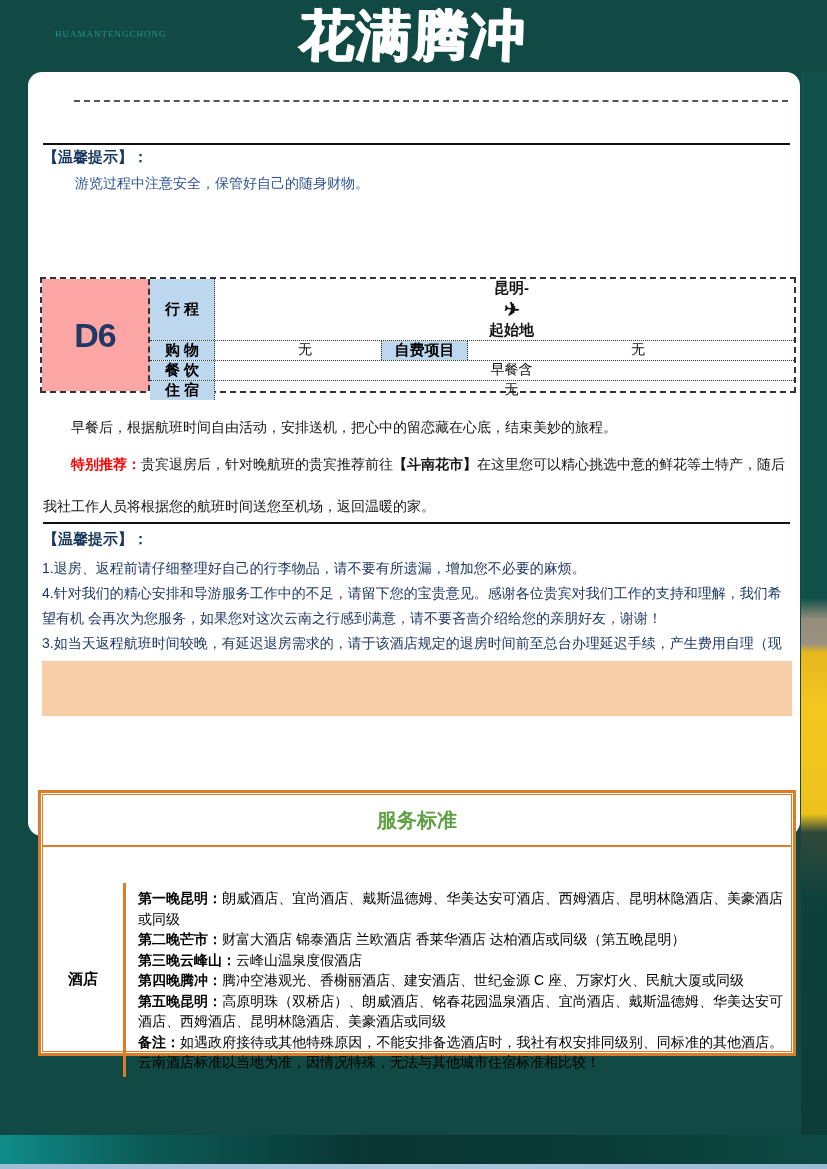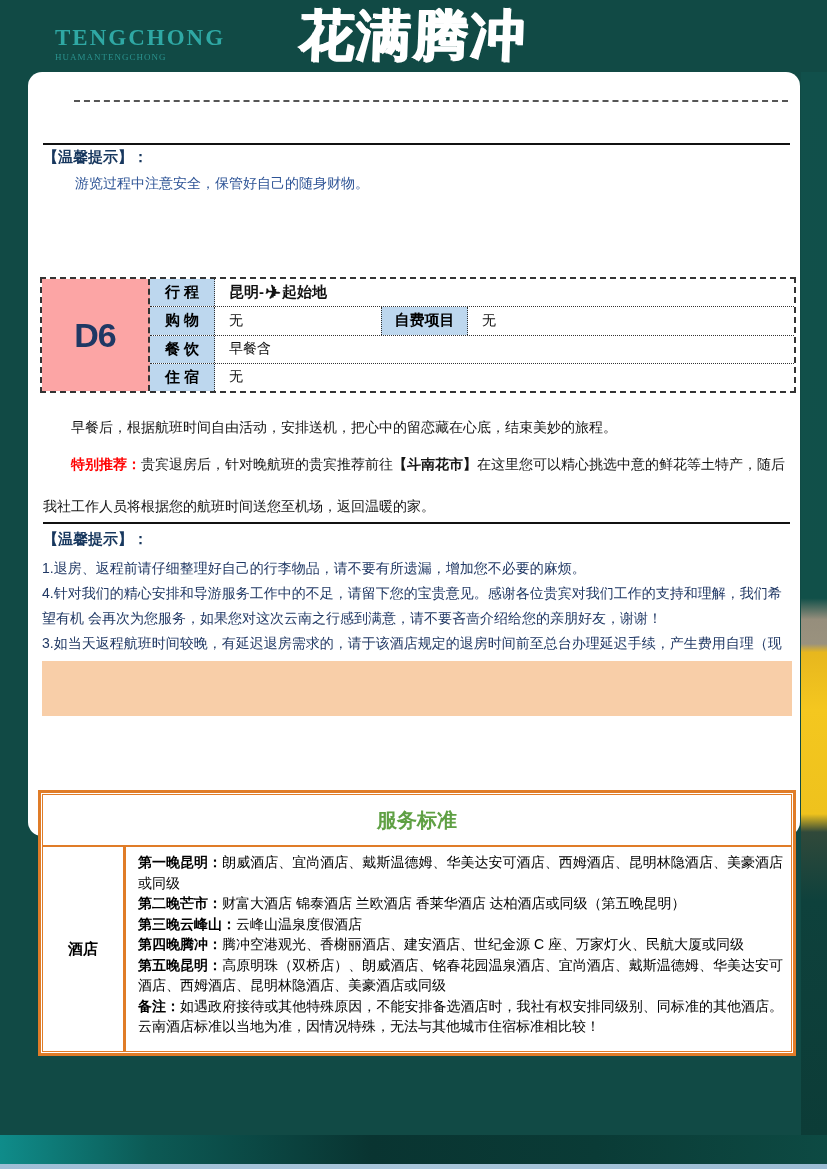--- a/index.html
+++ b/index.html
@@ -59,21 +59,21 @@
     font-size:34px;font-weight:900;color:#1f3864;letter-spacing:-1px;
   }
   .day-rows{flex:1;display:flex;flex-direction:column;}
   .day-row{flex:1;display:flex;border-bottom:1px dotted #333;}
   .day-row:last-child{border-bottom:none;}
   .lbl{
     width:64px;flex:0 0 64px;background:#bdd7ee;border-right:1px dotted #333;
     display:flex;align-items:center;justify-content:center;
     font-size:15px;font-weight:bold;color:#000;
   }
-  .val{display:flex;align-items:center;padding-left:14px;font-size:14px;color:#111;}
+  .val{display:flex;align-items:center;padding-left:14px;font-size:14px;color:#111;flex-direction:column;}
   .val.grow{flex:1;}
   .val.v-shop{width:152px;flex:0 0 152px;}
   .lbl.selfpay{width:85px;flex:0 0 85px;border-left:1px dotted #333;}
   .itin{font-weight:bold;font-size:15px;}
   .plane{display:inline-block;font-size:19px;transform:rotate(8deg);margin:0 1px;}
   
   .para{position:absolute;left:15px;right:14px;font-size:14px;color:#151515;line-height:22px;}
   .p1{top:344px;text-indent:2em;}
   .p2{top:381px;text-indent:2em;}
   .p3{top:423px;}
@@ -84,21 +84,21 @@
   .tips2-items .item{margin:0;}
   
   .peach{position:absolute;left:14px;right:8px;top:589px;height:55px;background:#f8cea8;}
   
   .service-box{
     position:absolute;left:10px;top:718px;width:758px;height:266px;
     border:3px solid #e07c28;box-sizing:border-box;background:#fff;
   }
   .service-inner{
     position:absolute;inset:1px;border:1px solid #e07c28;
-    display:flex;flex-direction:column;
+    display:flex;flex-direction:column;gap:36px;
   }
   .service-header{
     height:50px;flex:0 0 50px;display:flex;align-items:center;justify-content:center;
     font-size:20px;font-weight:bold;color:#5fa044;border-bottom:2px solid #e07c28;
   }
   .service-table{flex:1;display:flex;}
   .service-rowlabel{
     width:80px;flex:0 0 80px;border-right:3px solid #e07c28;
     display:flex;align-items:center;justify-content:center;
     font-size:15px;font-weight:bold;color:#000;
@@ -118,21 +118,20 @@
     background:linear-gradient(90deg,#9fbed6 0%,#a9c6db 50%,#9cbcd4 100%);
   }
 </style>
 </head>
 <body>
 
 <div class="canvas">
 
   <div class="header">
     <div class="logo">
-      <div class="logo-title">TENGCHONG</div>
       <div class="logo-sub">HUAMANTENGCHONG</div>
     </div>
     <div class="calligraphy">花满腾冲</div>
   </div>
 
   <div class="right-strip"></div>
 
   <div class="page">
     <div class="dashed-line"></div>
     <div class="solid-line l1"></div>

